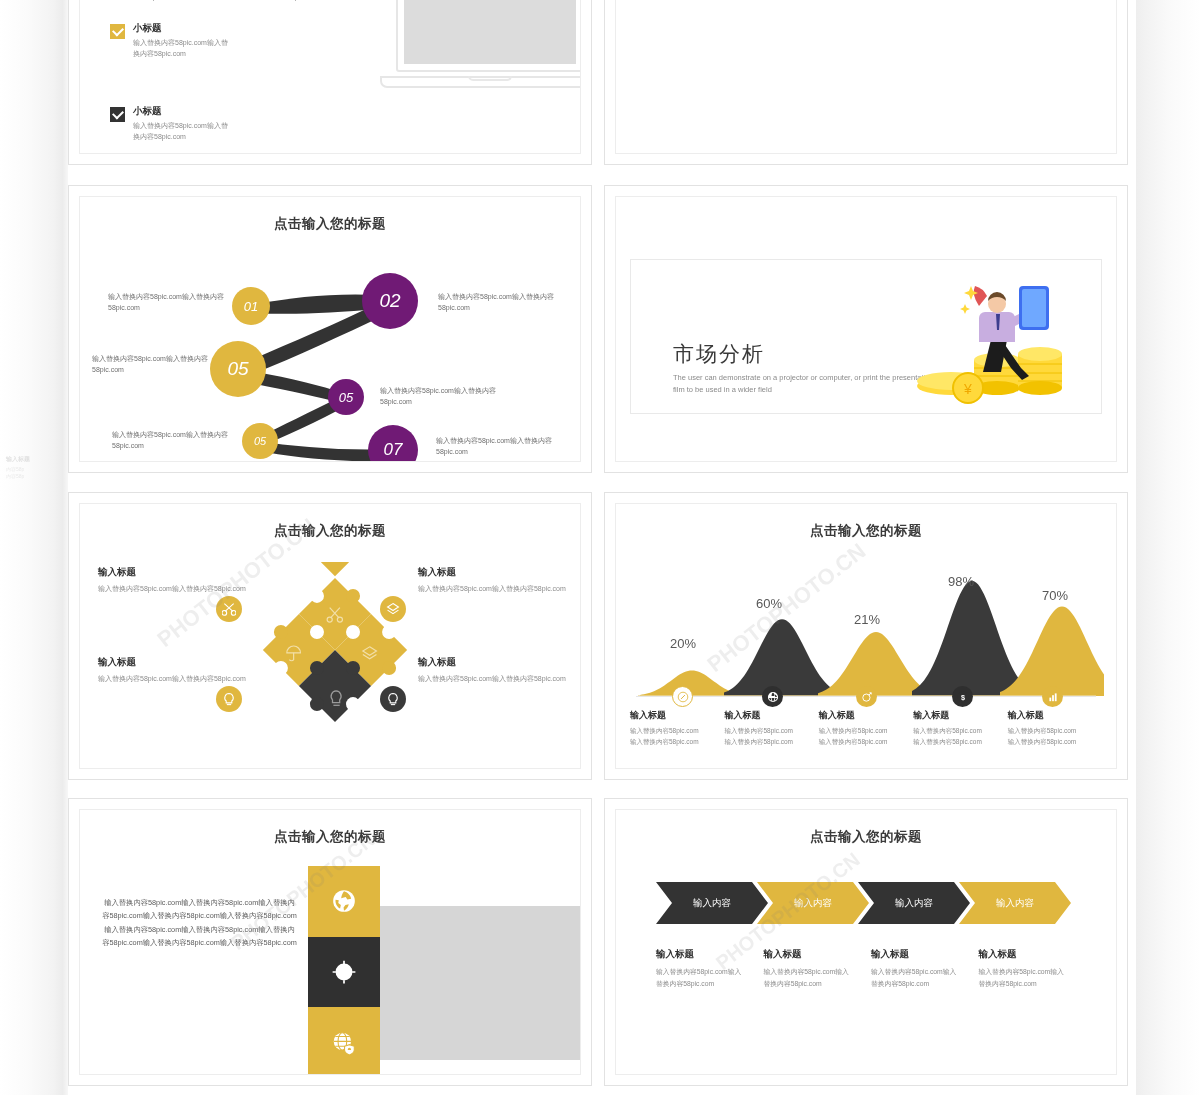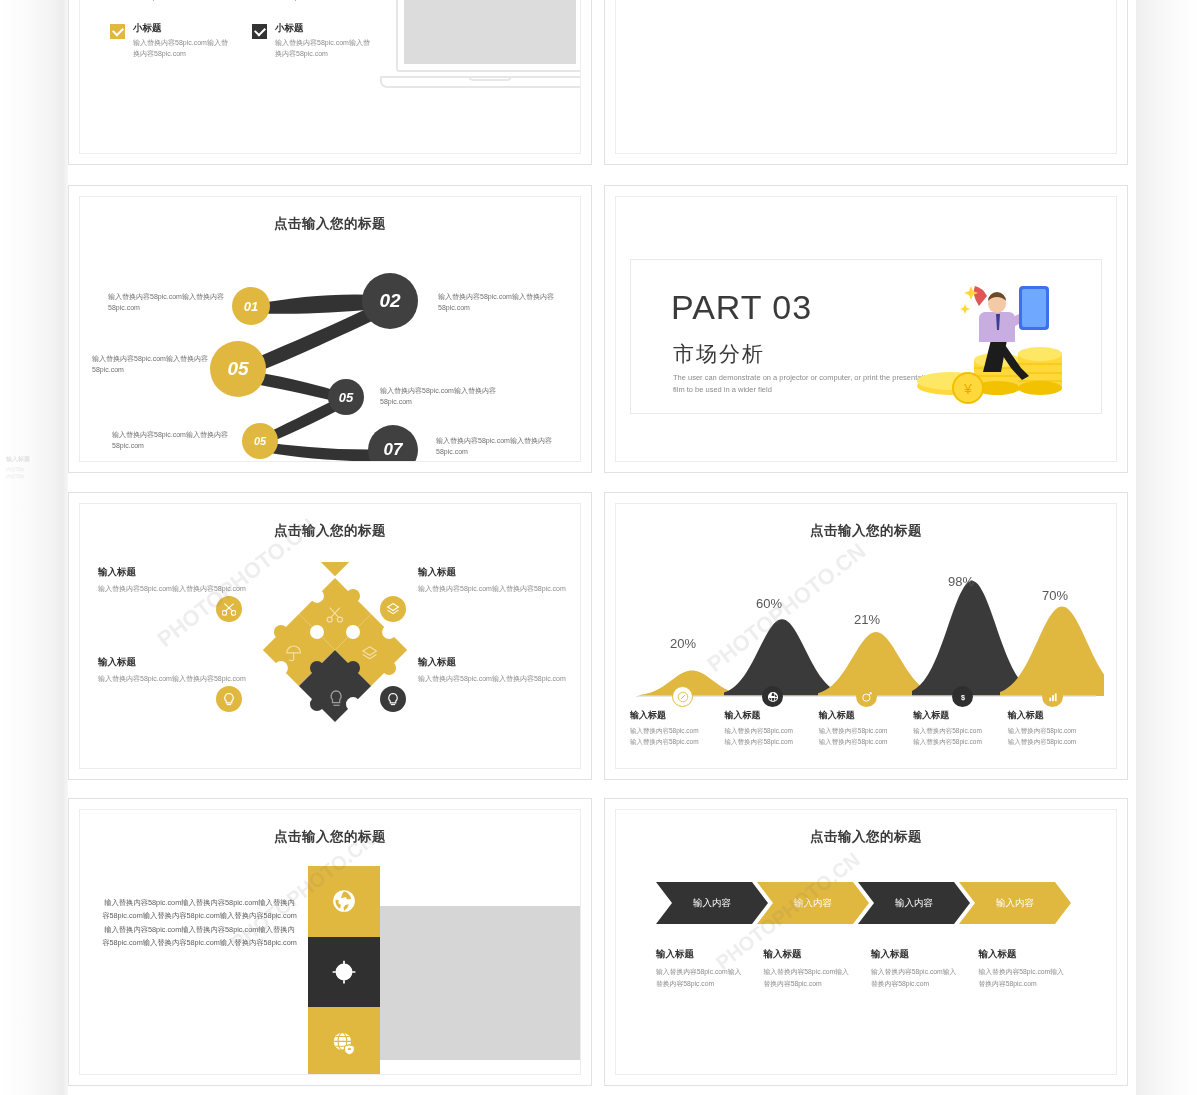--- a/index.html
+++ b/index.html
@@ -90,23 +90,23 @@
   }
   .laptop .notch {
     position:absolute; left:88px; top:104px; width:44px; height:5px;
     border:2px solid #e8e8e8; border-top:none; border-radius:0 0 6px 6px;
   }
 
   
   .fish { position:absolute; left:0; top:0; width:100%; height:100%; }
   .fish svg { position:absolute; left:0; top:0; }
   .node { position:absolute; border-radius:50%; display:flex; align-items:center;
-          justify-content:center; color:#fff; font-weight:bold; font-style:italic; }
+          justify-content:center; color:#fff; font-weight:normal; font-style:italic; }
   .node.y { background:#e0b73f; }
-  .node.d { background:#404040; }
+  .node.d { background:#701a75; }
   .ftxt { position:absolute; font-size:7px; color:#6f6f6f; line-height:1.6; width:120px; }
   .ftxt.r { text-align:left; }
   .ftxt.l { text-align:left; }
 
   
   .part-box {
     position:absolute; left:14px; top:62px; right:14px; height:155px;
     border:1px solid #e9e9e9;
   }
   .part-num { position:absolute; left:40px; top:28px; font-size:34px; color:#3a3a3a;
@@ -188,21 +188,21 @@
 
       <div class="top-frag">
         <div class="chk-col">
           <div class="chk-b">入替换内容58pic.com</div>
         </div>
         <div class="chk-col">
           <div class="chk-b">入替换内容58pic.com</div>
         </div>
       </div>
 
-      <div class="chk-cols" style="top:150px;">
+      <div class="chk-cols" style="top:150px;flex-direction:column;">
         <div class="chk-col">
           <div class="chk-row">
             <span class="chk-box y"></span>
             <span>
               <div class="chk-t">小标题</div>
               <div class="chk-b">输入替换内容58pic.com输入替换内容58pic.com</div>
             </span>
           </div>
         </div>
         <div class="chk-col">
@@ -276,21 +276,20 @@
         <div class="ftxt r" style="left:300px; top:188px;">输入替换内容58pic.com输入替换内容58pic.com</div>
         <div class="ftxt l" style="left:32px;  top:232px;">输入替换内容58pic.com输入替换内容58pic.com</div>
         <div class="ftxt r" style="left:356px; top:238px;">输入替换内容58pic.com输入替换内容58pic.com</div>
       </div>
     </div>
   </div>
 
   <div class="slide" id="s-mr">
     <div class="slide-inner">
       <div class="part-box">
-        <div class="part-num">PART 03</div>
         <div class="part-cn">市场分析</div>
         <div class="part-en">The user can demonstrate on a projector or computer, or print the presentation and make it into a film to be used in a wider field</div>
 
         <div class="illus">
           <svg viewBox="0 0 200 140" width="200" height="140">
 
             <g>
               <ellipse cx="72" cy="118" rx="34" ry="9" fill="#ffd93b"></ellipse>
               <ellipse cx="72" cy="113" rx="34" ry="9" fill="#ffe766"></ellipse>
               <rect x="95" y="92" width="46" height="28" fill="#ffd93b"></rect>

